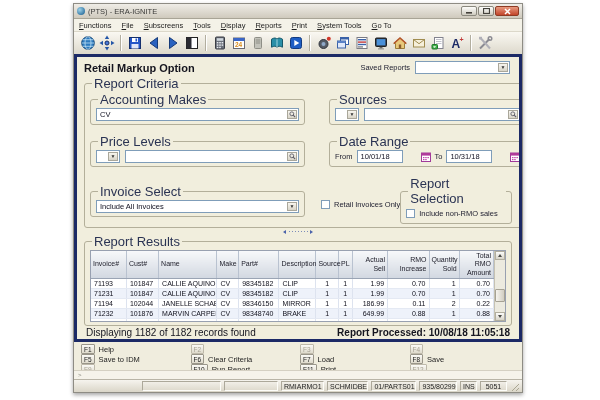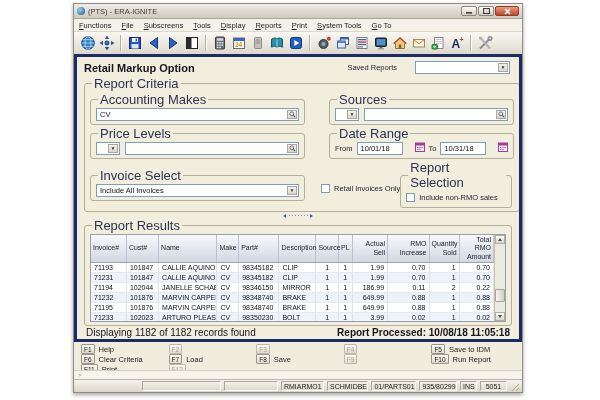--- a/index.html
+++ b/index.html
@@ -36,42 +36,42 @@
     display:flex; align-items:center; justify-content:center; }
   .tb-btn svg { display:block; }
   .tb-sep { width:1px; height:16px; background:#b2ae9f; box-shadow:1px 0 0 #ffffff; margin:0 4px; }
 
   
   .content { flex:1; border:3px solid #1c2a66; background:#f1eedd; padding:2px 7px 1px;
     display:flex; flex-direction:column; overflow:hidden; }
 
   .screen-header { height:17px; flex:0 0 17px; display:flex; align-items:center; }
   .screen-title { font-size:11px; font-weight:bold; color:#15151f; flex:1; }
-  .saved-reports { display:flex; align-items:center; gap:18px; font-size:7.5px; color:#1d1d2e; margin-right:2px; }
+  .saved-reports { display:flex; align-items:center; gap:5px; font-size:7.5px; color:#1d1d2e; margin-right:2px; }
 
   fieldset { border:1px solid #b3af9a; border-radius:3px; padding:1px 5px 3px; background:transparent; }
   legend { font-size:13px; color:#2a3353; padding:0 2px; margin-left:2px; }
 
-  .crit-row { display:flex; align-items:flex-start; margin-bottom:1px; }
+  .crit-row { display:flex; align-items:flex-start; margin-bottom:9px; }
   .field-line { display:flex; align-items:center; height:13px; }
 
   .box-input { position:relative; background:#ffffff; border:1px solid #7f9db9; height:13px;
     display:flex; align-items:center; font-size:7.5px; color:#101020; padding:0 13px 0 3px; overflow:hidden; }
   .side-btn { position:absolute; right:1px; top:1px; bottom:1px; width:10px;
     background:linear-gradient(#f7f5ef,#d9d5c8); border:1px solid #aaa79a;
     display:flex; align-items:center; justify-content:center; }
   .arrow-glyph { font-size:5px; color:#333; line-height:1; }
 
   .mini-combo { position:relative; width:24px; height:13px; background:#fff;
     border:1px solid #7f9db9; margin-right:5px; flex:0 0 24px; }
 
   .combo { position:relative; background:#fff; border:1px solid #7f9db9; height:13px;
     font-size:7.5px; color:#101020; display:flex; align-items:center; padding:0 13px 0 3px; }
 
-  .date-wrap { display:flex; align-items:flex-start; gap:12px; }
+  .date-wrap { display:flex; align-items:center; gap:18px; }
   .date-field { background:#fff; border:1px solid #7f9db9; height:13px; width:46px;
     font-size:7.5px; color:#101020; display:flex; align-items:center; padding:0 3px; }
 
   .check-row { display:flex; align-items:center; gap:4px; font-size:7.5px; color:#1d1d2e; }
   .checkbox { width:9px; height:9px; background:#fff; border:1px solid #7f9db9; flex:0 0 9px; }
 
   .label-sm { font-size:7.5px; color:#1d1d2e; white-space:nowrap; }
 
   .splitter { height:5px; flex:0 0 5px; display:flex; align-items:center; justify-content:center; gap:2px; margin:1px 0 0; }
   .split-dots { width:20px; height:3px;
@@ -102,21 +102,21 @@
   .tri-up { width:0;height:0;border-left:2.5px solid transparent;border-right:2.5px solid transparent;border-bottom:3px solid #4a4a46; }
   .tri-dn { width:0;height:0;border-left:2.5px solid transparent;border-right:2.5px solid transparent;border-top:3px solid #4a4a46; }
 
   .results-status { height:12px; flex:0 0 12px; display:flex; align-items:flex-start; font-size:10px;
     color:#15151f; padding:1px 2px 0; }
   .results-status .left { flex:1; }
   .results-status .right { font-weight:bold; }
 
   
   .fkeys { height:28px; flex:0 0 28px; background:#f0edde; display:grid;
-    grid-template-columns:repeat(5, 1fr); grid-template-rows:1fr 1fr; padding:2px 7px; column-gap:4px; }
+    grid-template-columns:repeat(4, 1fr); grid-template-rows:1fr 1fr; padding:2px 7px; column-gap:4px; }
   .fk { display:flex; align-items:center; gap:4px; font-size:7.5px; color:#1d1d1d; }
   .fk-badge { border:1px solid #9a968a; background:linear-gradient(#fbfaf6,#dedacc);
     border-radius:1px; font-size:6.5px; line-height:9px; height:10px; padding:0 2px; color:#222; }
   .fk.disabled, .fk.disabled .fk-badge { color:#a8a395; border-color:#beb9aa; }
 
   .msg-line { height:9px; flex:0 0 9px; background:#f5f3ea; border-top:1px solid #d4d0c2;
     font-size:6px; color:#8a8a80; display:flex; align-items:center; padding:0 4px; }
 
   
   .statusbar { height:13px; flex:0 0 13px; background:linear-gradient(#f6f4ee,#dad6c8);

